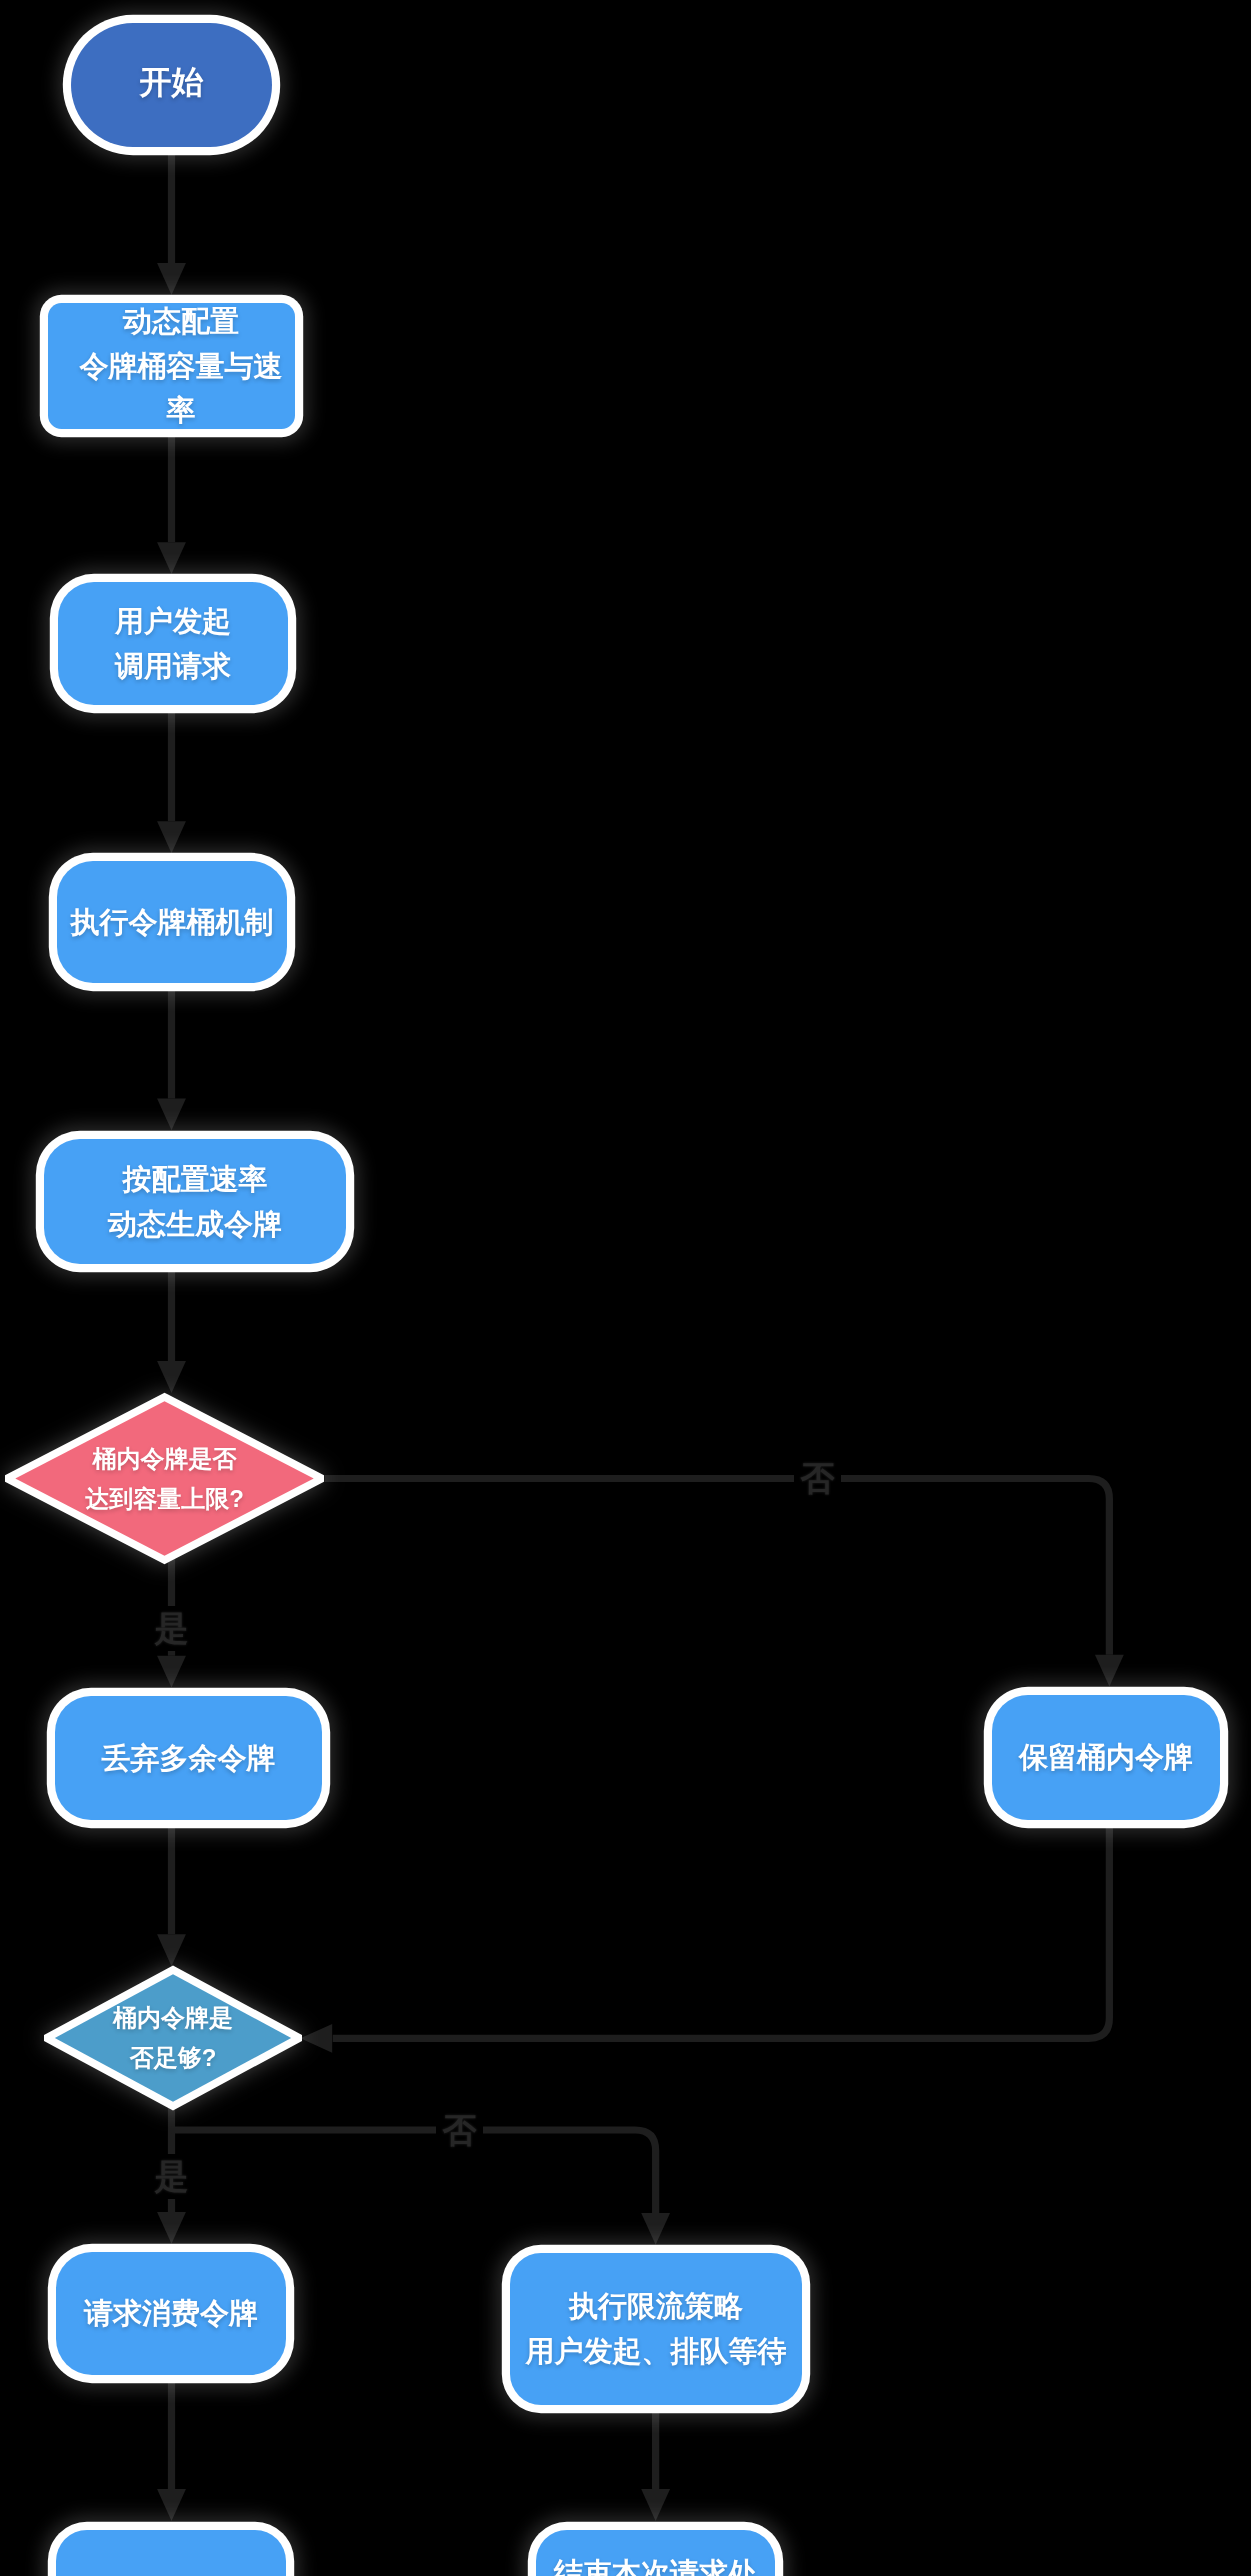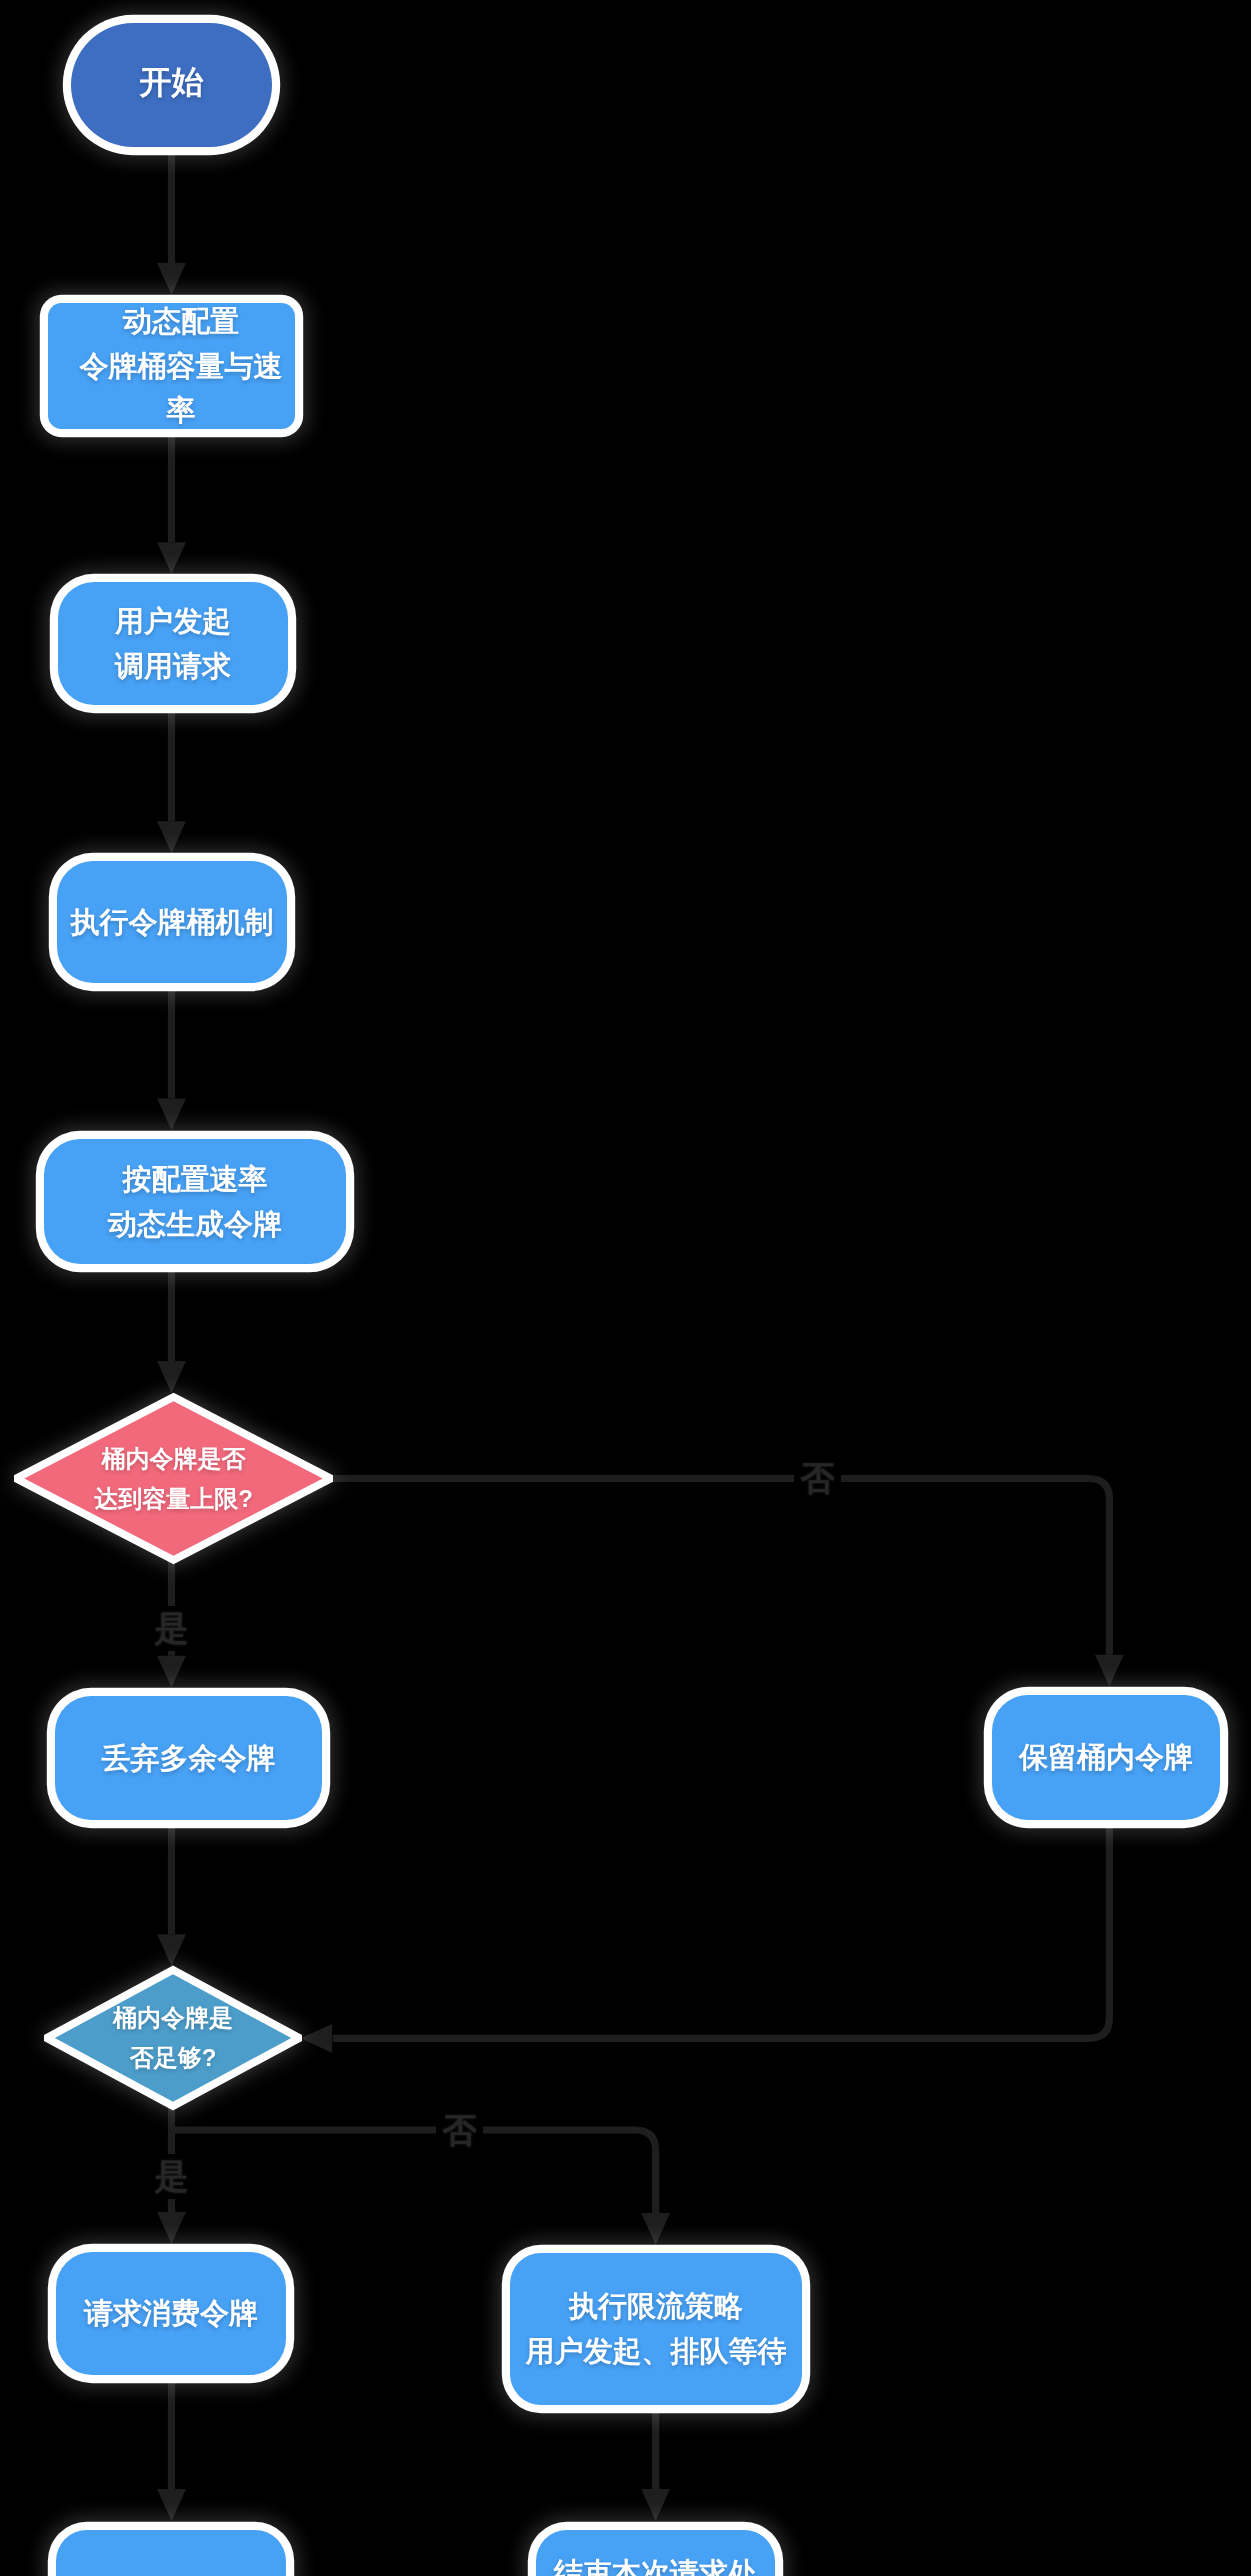--- a/index.html
+++ b/index.html
@@ -80,21 +80,21 @@
 令牌桶容量与速率</div>
 
   <div class="node process" style="left:58px;top:582px;width:230px;height:123px;font-family:Liberation Serif, serif;">用户发起
 调用请求</div>
 
   <div class="node process" style="left:57px;top:861px;width:230px;height:122px;">执行令牌桶机制</div>
 
   <div class="node process" style="left:44px;top:1139px;width:302px;height:125px;">按配置速率
 动态生成令牌</div>
 
-  <div class="diamond-wrap" style="left:14px;top:1391px;">
+  <div class="diamond-wrap" style="left:5px;top:1391px;">
     <svg width="319" height="175" viewBox="0 0 620 340" xmlns="http://www.w3.org/2000/svg">
       <polygon points="310,20 600,170 310,320 20,170" fill="#F2697C" stroke="#FFFFFF" stroke-width="30" paint-order="stroke" stroke-linejoin="miter"></polygon>
     </svg>
     <div class="diamond-label">桶内令牌是否
 达到容量上限?</div>
   </div>
 
   <div class="node process" style="left:55px;top:1696px;width:267px;height:124px;">丢弃多余令牌</div>
 
   <div class="node process" style="left:992px;top:1695px;width:228px;height:125px;">保留桶内令牌</div>

